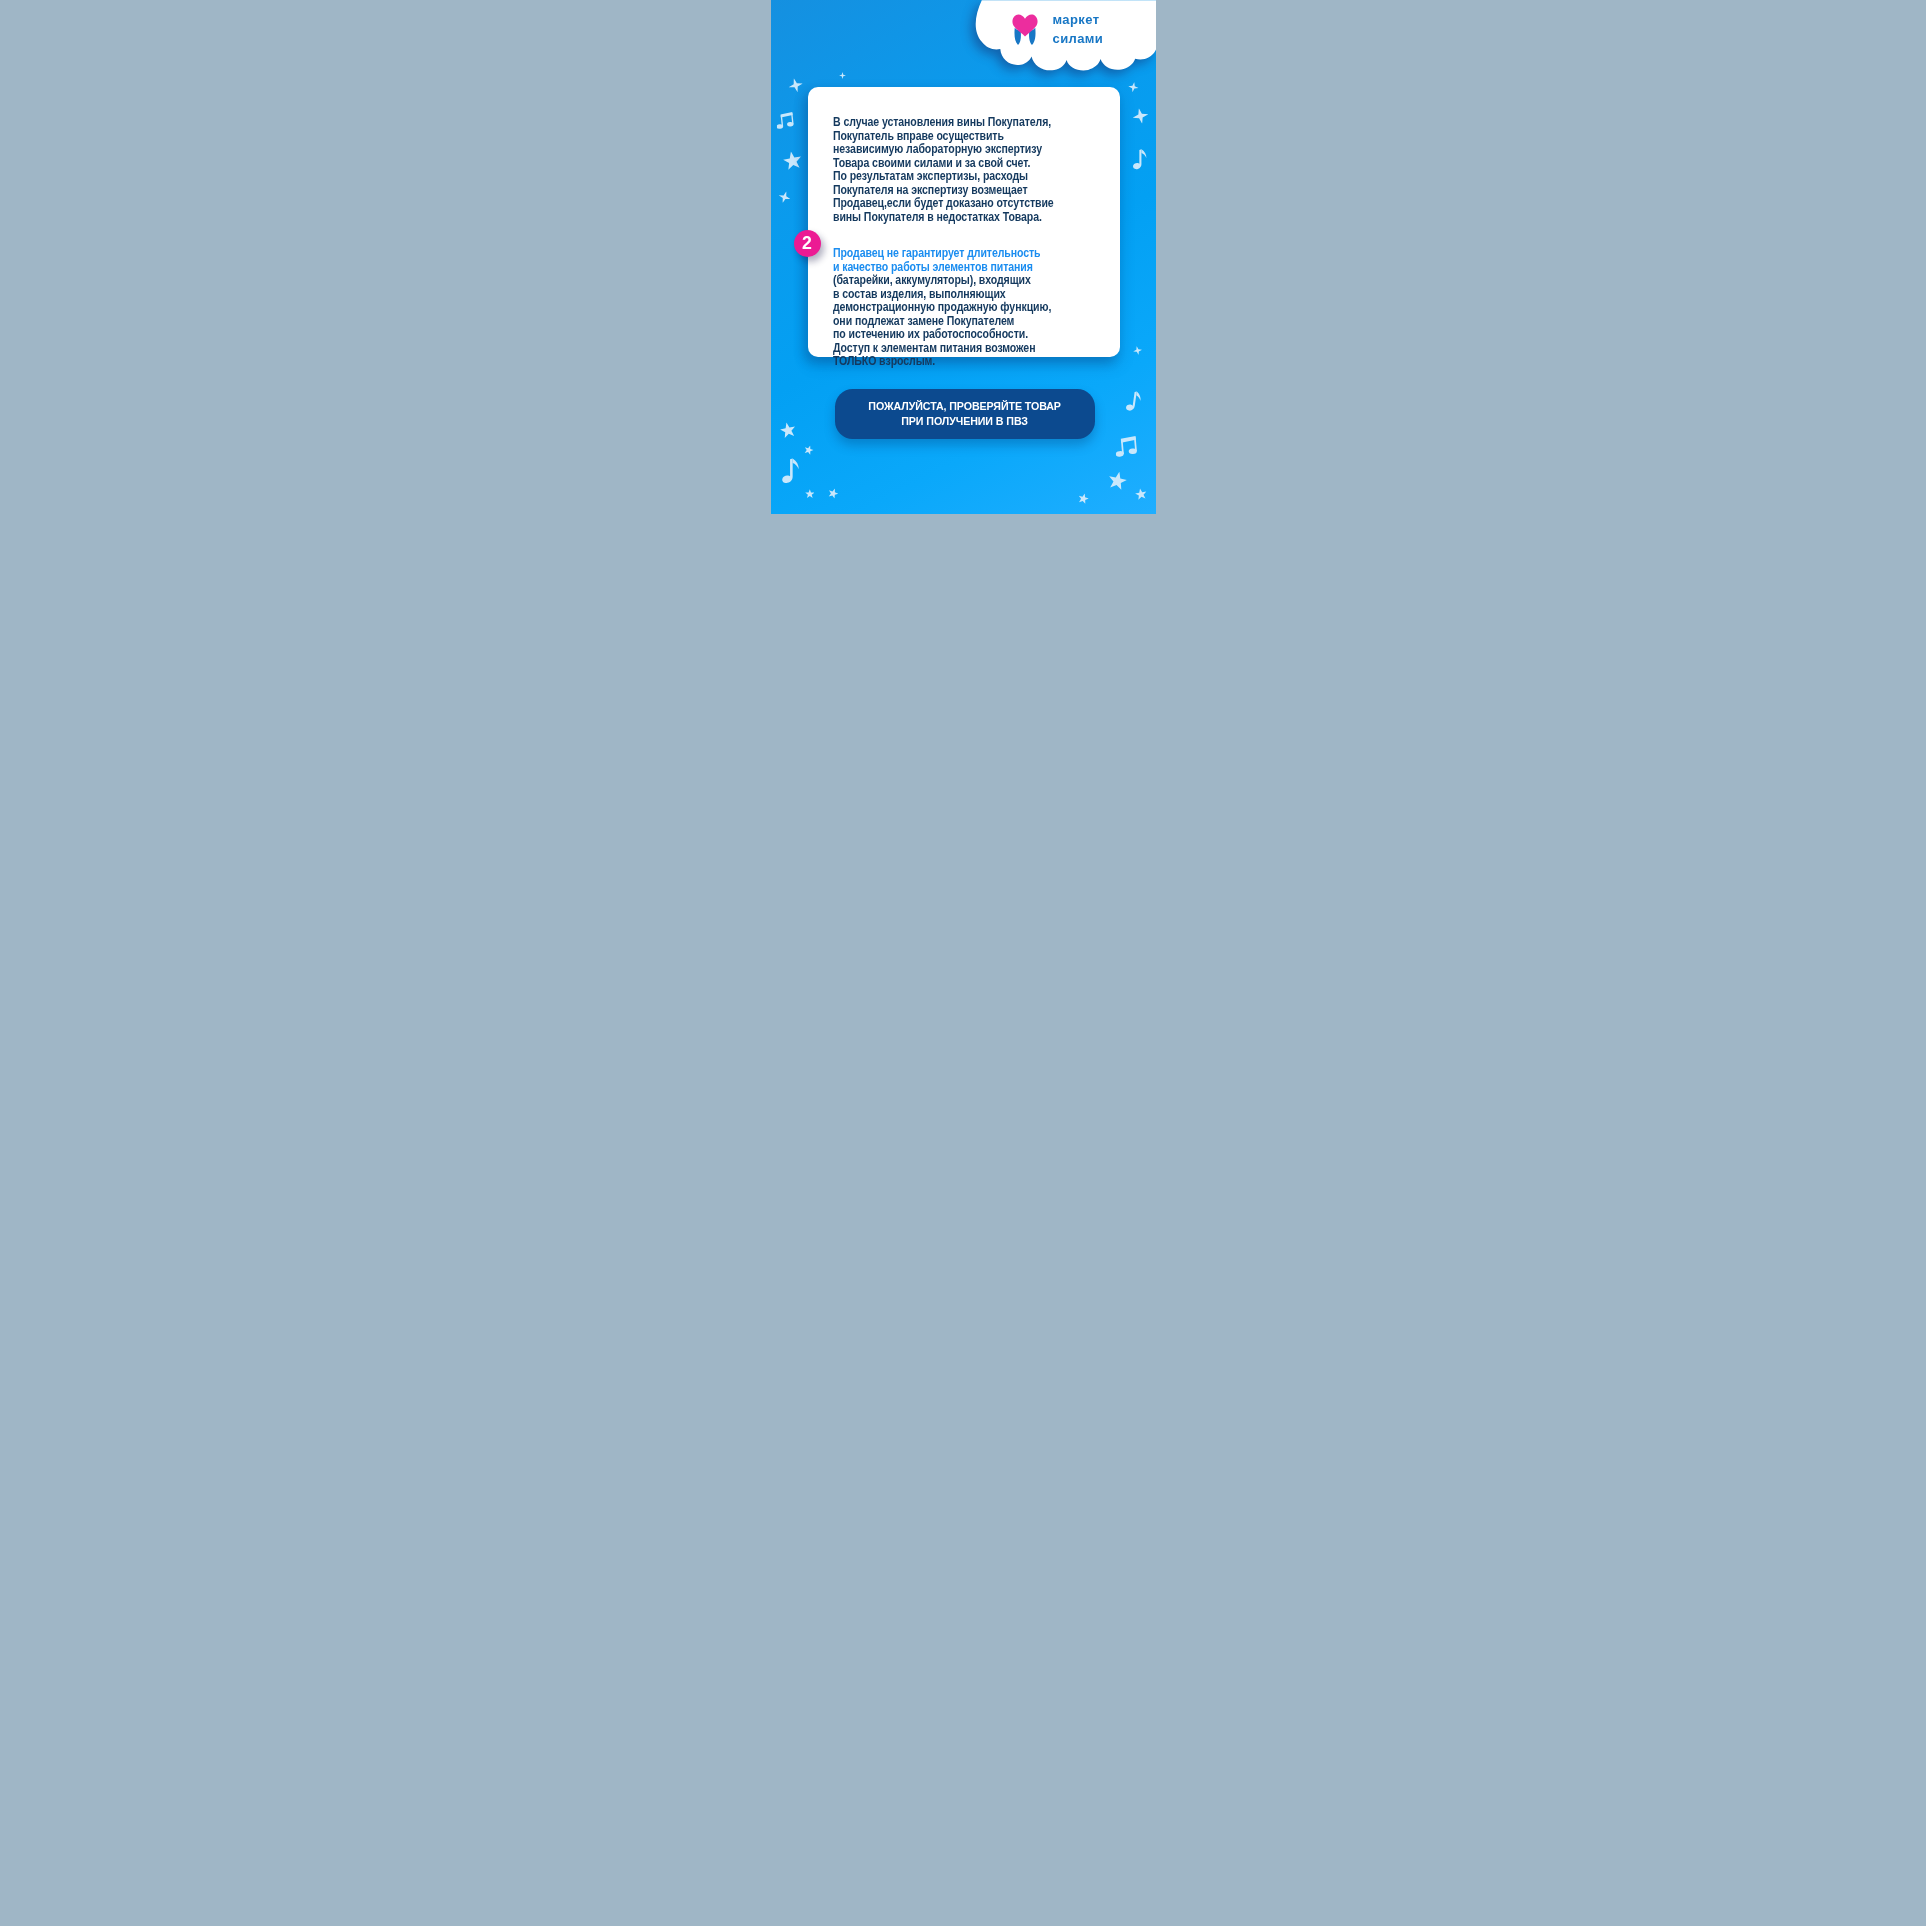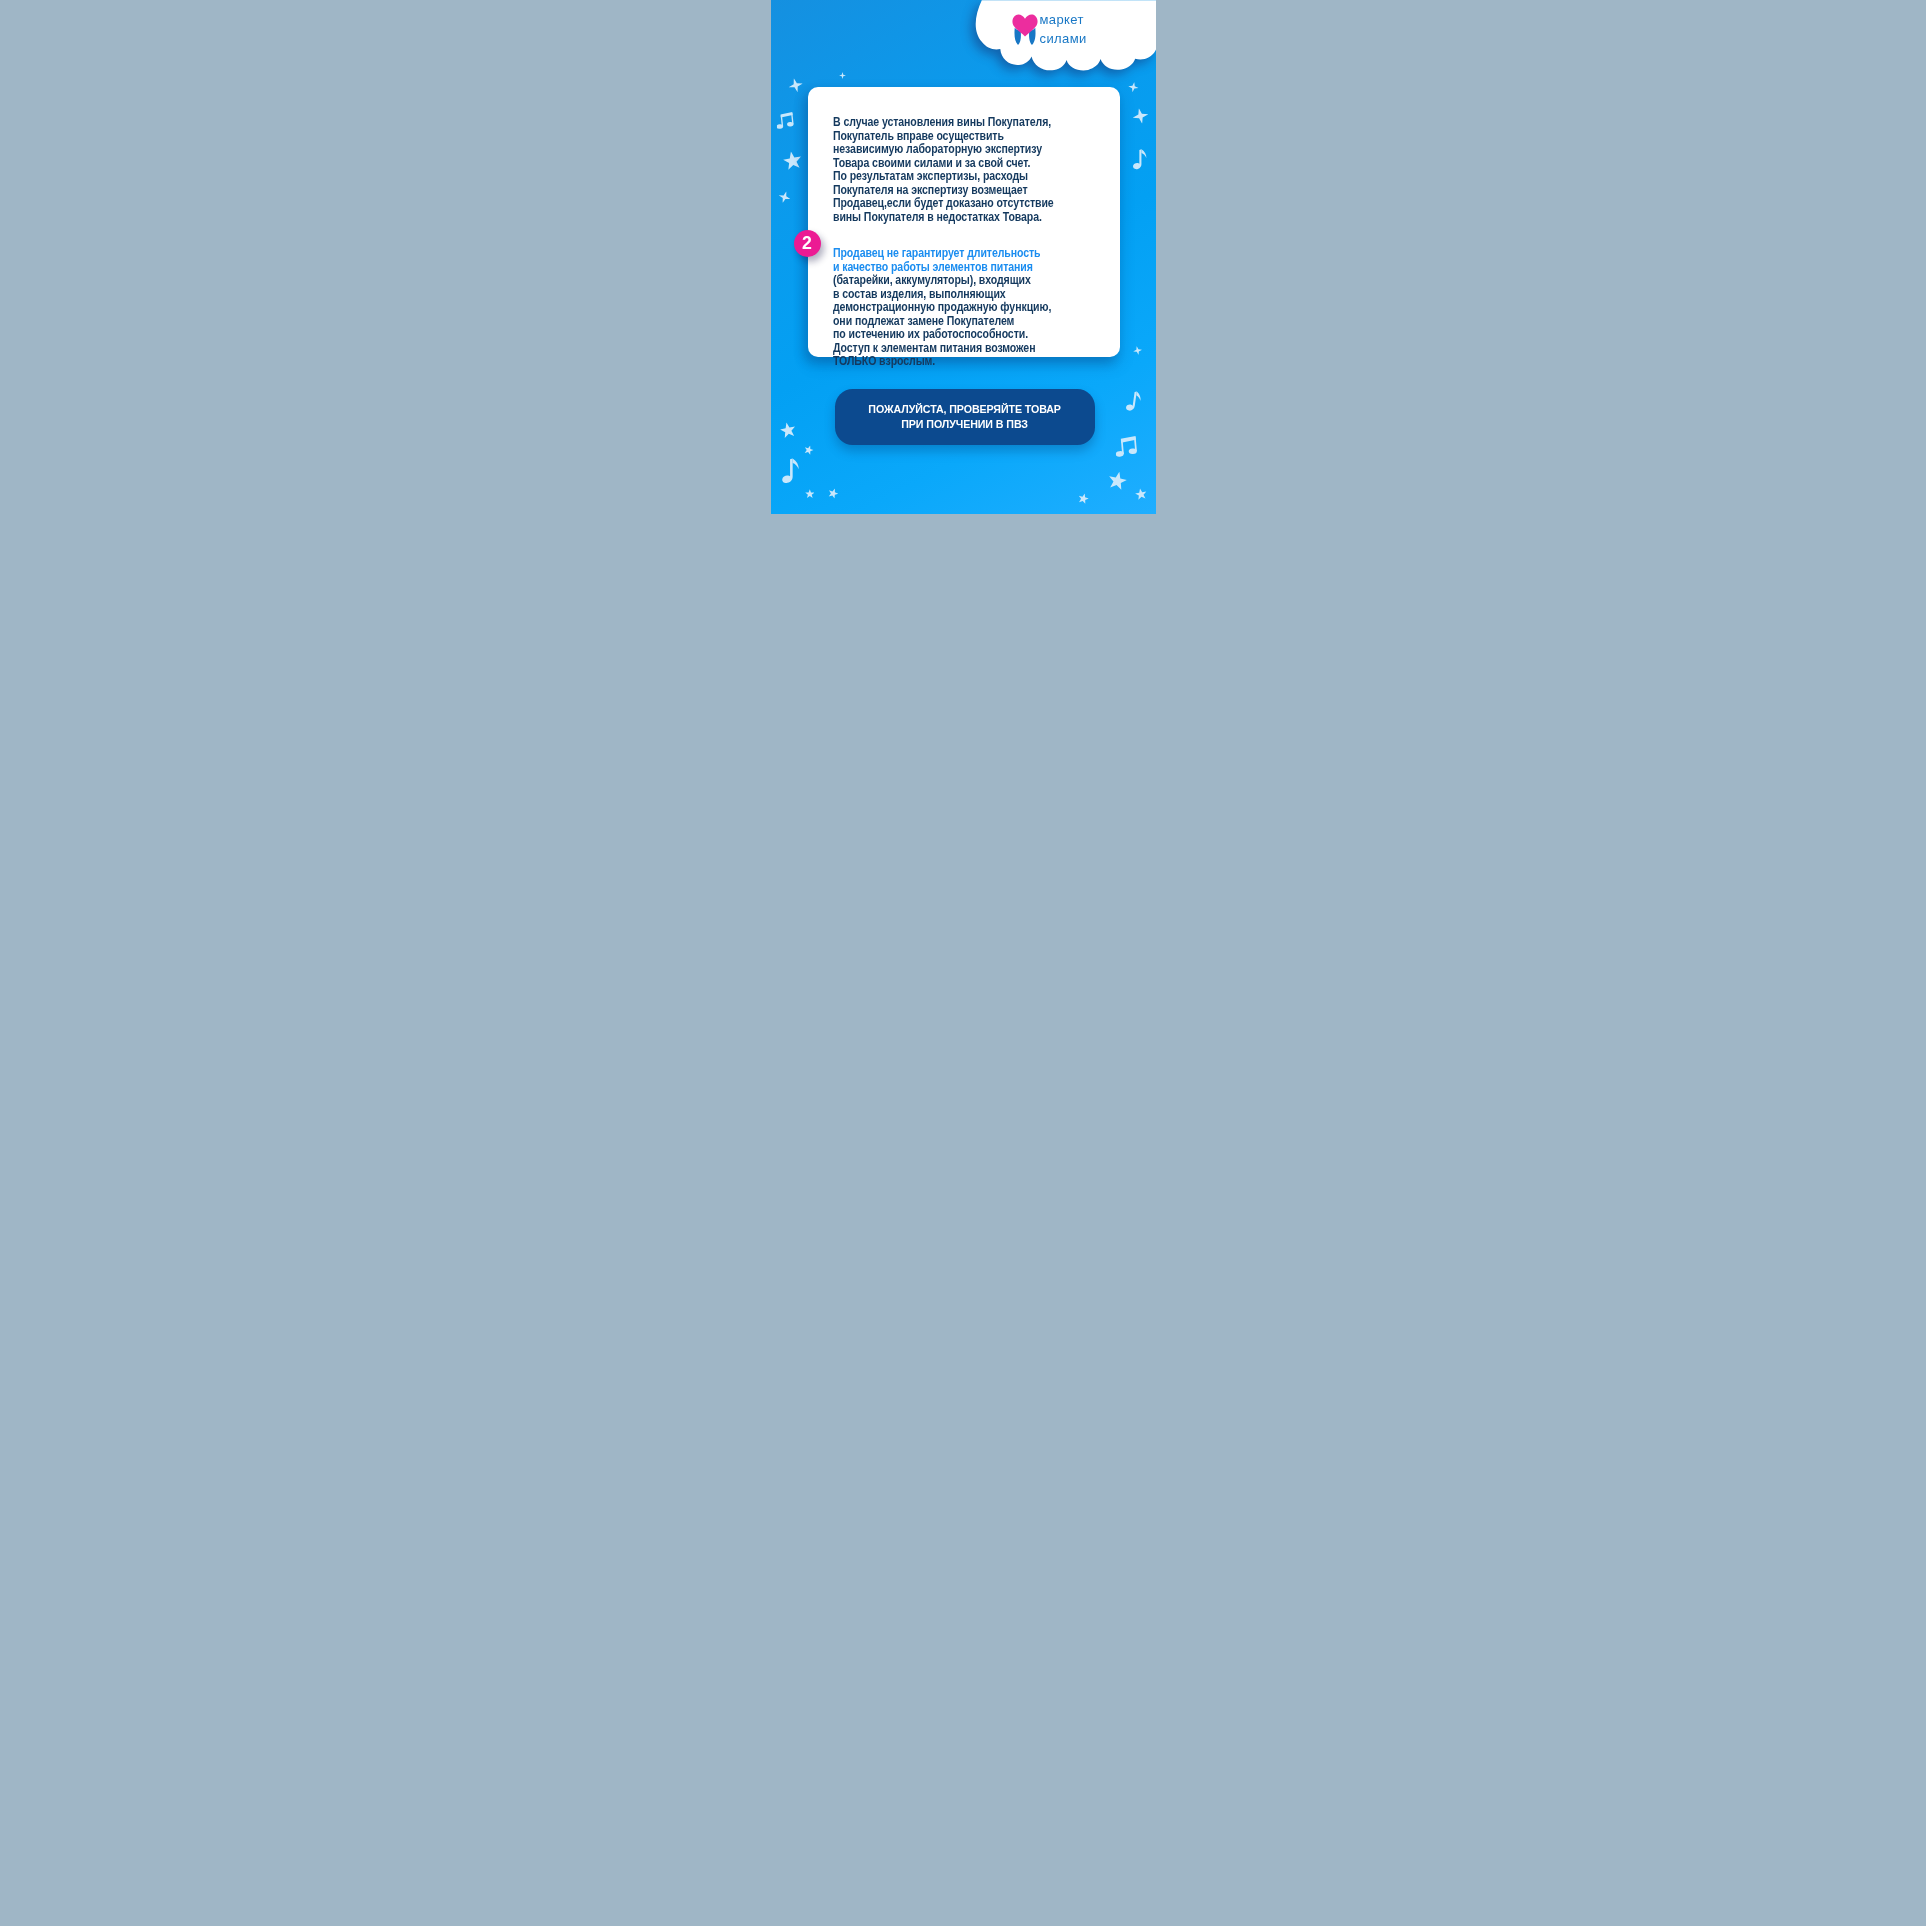--- a/index.html
+++ b/index.html
@@ -13,21 +13,21 @@
   .header-title {
     position:absolute; left:21.6px; top:13px; color:#ffffff; font-size:14px; font-weight:700;
     line-height:1.42; letter-spacing:0.2px; white-space:pre-line;
     transform:scaleX(.95); transform-origin:left top;
   }
   
   .cloud-wrap { position:absolute; right:0; top:0; width:185px; height:82px; }
   .cloud-wrap svg.cloud { display:block; filter:drop-shadow(-3.9px 5.4px 5.4px rgba(25,10,70,.38)); }
   .logo { position:absolute; left:0; top:0; width:100%; height:100%; }
   .logo-icon { position:absolute; left:39px; top:12.7px; }
-  .logo-text { position:absolute; left:69px; top:10px; color:#1877c5; font-weight:400;
+  .logo-text { position:absolute; left:82px; top:10px; color:#1877c5; font-weight:700;
                font-size:13px; line-height:19px; letter-spacing:0.4px; }
   
   .card {
     position:absolute; left:37px; top:87px; width:312px; height:270px; background:#ffffff;
     border-radius:10px;
     box-shadow:-4.6px 5.4px 10px rgba(8,48,110,.22), 0 7.7px 15.4px rgba(8,48,110,.22);
   }
   .para {
     position:absolute; left:25.4px; width:300px; color:#14395e; font-size:12px; font-weight:700;
     line-height:13.5px; white-space:pre-line; transform:scaleX(.88); transform-origin:left top;
@@ -37,21 +37,21 @@
   .para-2 { top:148px; }
   .hl { color:#1b8df0; }
   .badge {
     position:absolute; left:-14px; top:143px; width:27px; height:27px; border-radius:50%;
     background:#ec1a93; color:#ffffff; font-size:17.7px; font-weight:700;
     display:flex; align-items:center; justify-content:center;
     box-shadow:3.1px 4.6px 7.7px rgba(10,10,60,.32);
   }
   
   .pill {
-    position:absolute; left:64px; top:389px; width:260px; height:56px; background:#0c4a8f;
+    position:absolute; left:64px; top:389px; width:260px; height:50px; background:#0c4a8f;
     border-radius:17.7px; display:flex; align-items:center; justify-content:center;
     box-shadow:0 6.2px 10.8px rgba(5,40,95,.28);
   }
   .pill-text {
     color:#ffffff; font-size:11.6px; font-weight:700; line-height:14.6px; text-align:center;
     white-space:pre-line; transform:scaleX(.92); letter-spacing:-0.1px;
   }
   
   .footer-note { position:absolute; left:0; top:438px; width:100%; text-align:center; }
   .footer-note span {

